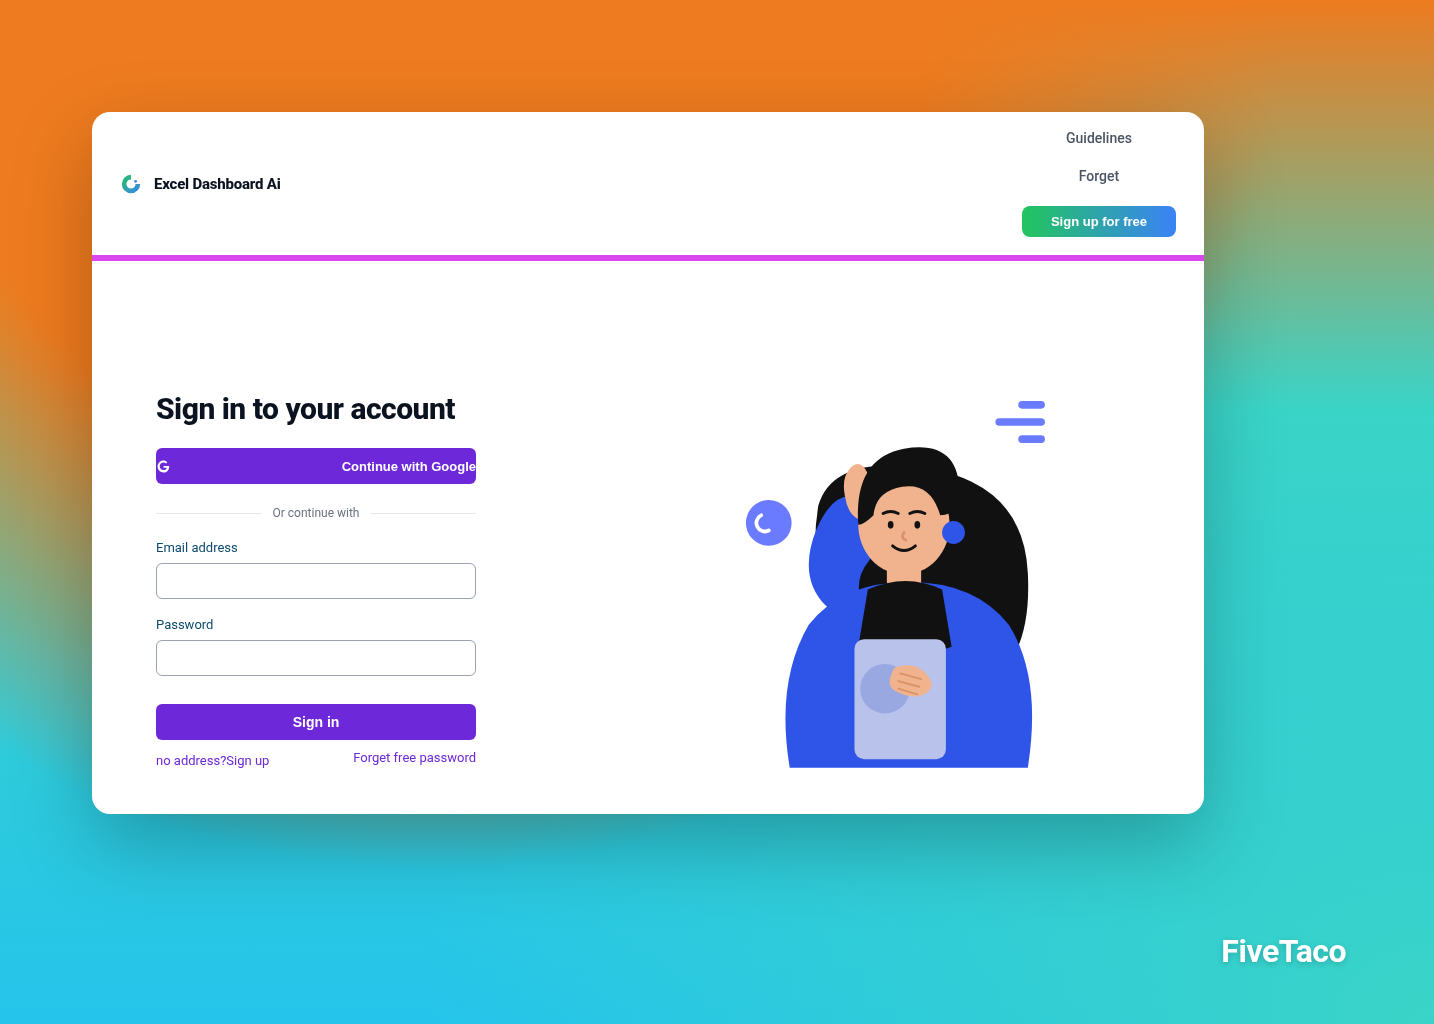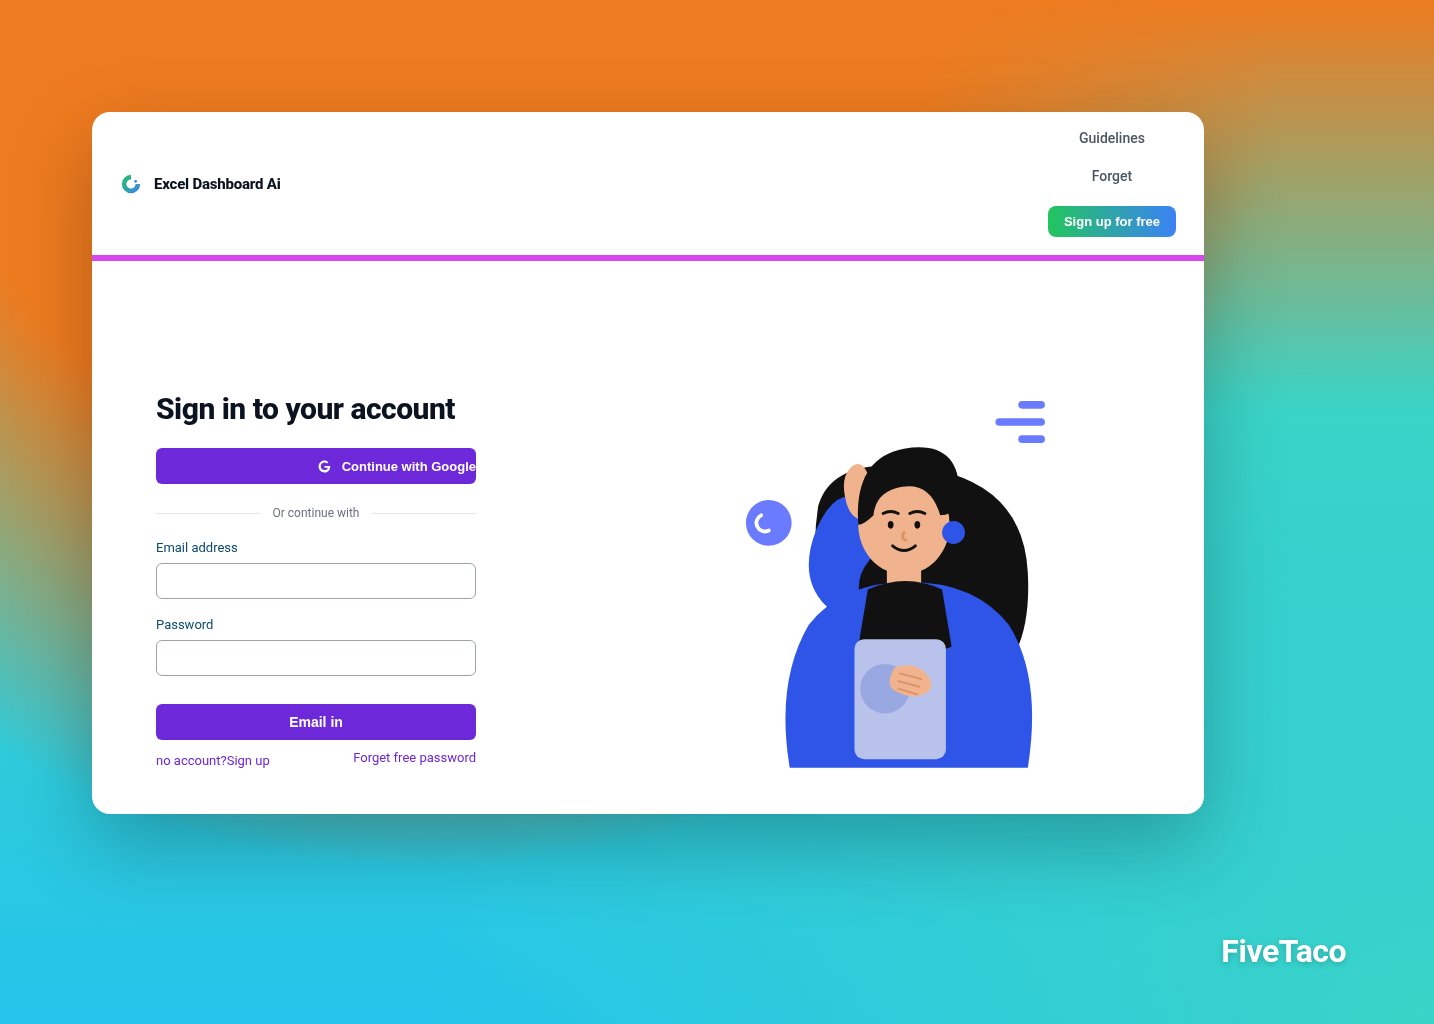--- a/index.html
+++ b/index.html
@@ -61,21 +61,21 @@
       color: #4b5563;
       text-decoration: none;
       font-size: 14px;
       font-weight: 500;
     }
     .cta {
       background: linear-gradient(90deg, #22c55e 0%, #3b82f6 100%);
       color: #fff;
       border: none;
       border-radius: 8px;
-      padding: 8px 16px;
+      padding: 8px 29px;
       font-size: 13px;
       font-weight: 700;
       cursor: pointer;
     }
     .content {
       display: flex;
       height: calc(100% - 60px);
     }
     .form-area {
       flex: 0 0 46%;
@@ -92,21 +92,21 @@
       width: 320px;
       height: 36px;
       background: #6d28d9;
       color: #fff;
       border: none;
       border-radius: 6px;
       font-size: 13px;
       font-weight: 600;
       display: flex;
       align-items: center;
-      justify-content: flex-end;
+      justify-content: space-between;
       gap: 10px;
       cursor: pointer;
     }
     .google-g {
       width: 15px; height: 15px;
       display: inline-block;
     }
     .divider {
       width: 320px;
       display: flex;
@@ -233,25 +233,25 @@
       <div class="field">
         <label class="label">Email address</label>
         <input class="input" type="email" value="" style="">
       </div>
 
       <div class="field">
         <label class="label">Password</label>
         <input class="input" type="password" value="" style="">
       </div>
 
-      <button class="signin-btn">Email in</button>
+      <button class="signin-btn">Sign in</button>
 
       <div class="links-row">
         <span>
-          <span style="color:#6d28d9;font-size:13px;">no account?</span><a href="#" class="link">Sign up</a>
+          <span style="color:#6d28d9;font-size:13px;">no address?</span><a href="#" class="link">Sign up</a>
         </span>
         <a href="#" class="link">Forget free password</a>
       </div>
     </div>
 
     <div class="illustration">
       <svg viewBox="0 0 420 420" width="400" height="400">
 
         <rect x="330" y="20" width="28" height="8" rx="4" fill="#6b7bff"></rect>
         <rect x="306" y="38" width="52" height="8" rx="4" fill="#6b7bff"></rect>

